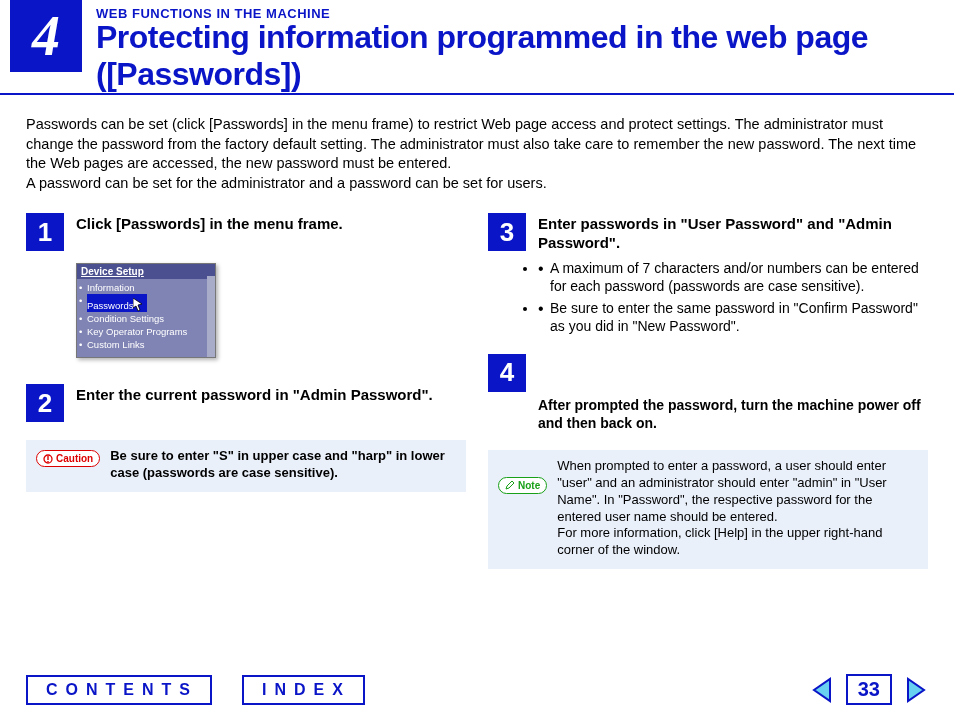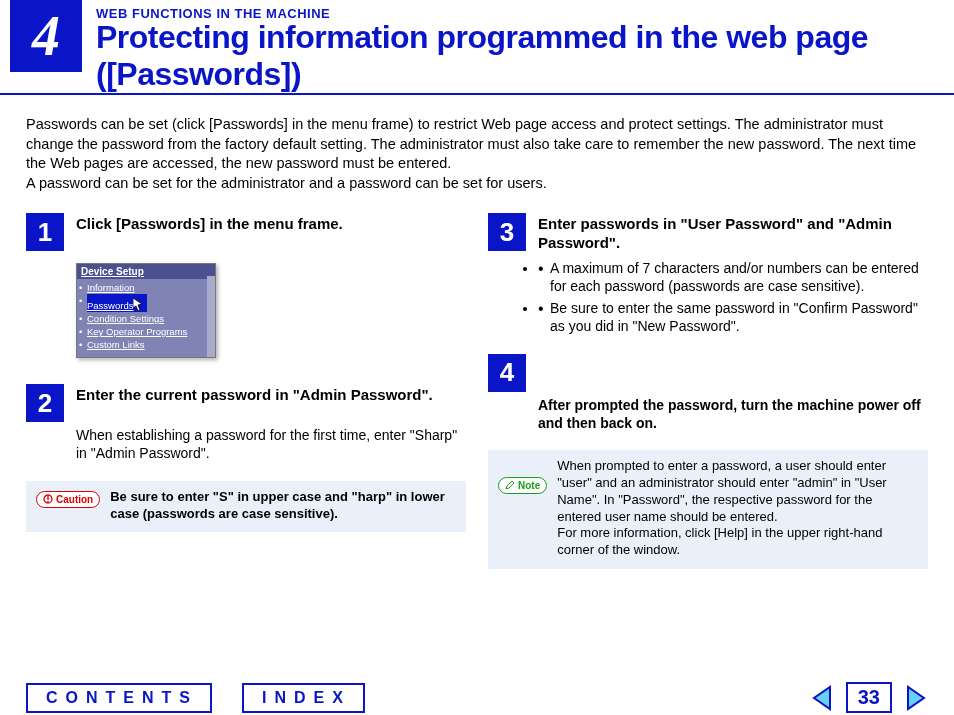--- a/index.html
+++ b/index.html
@@ -134,21 +134,20 @@
     padding: 2px 4px;
     text-decoration: underline;
   }
   .device-setup ul {
     list-style: none;
     padding: 2px 4px 2px 10px;
   }
   .device-setup li {
     color: #fff;
     font-size: 9.5px;
-    text-decoration: underline;
     padding: 1px 0;
     position: relative;
   }
   .device-setup li::before {
     content: "•";
     position: absolute;
     left: -8px;
     color: #fff;
   }
   .device-setup li.sel {
@@ -192,21 +191,21 @@
     gap: 3px;
     background: #fff;
     flex-shrink: 0;
     margin-top: 2px;
   }
   .badge.caution { color: #d00; border-color: #d00; }
   .badge.note { color: #18a018; border-color: #18a018; margin-top: 19px; }
   .callout.caution .callout-text { font-weight: bold; }
   .footer {
     position: absolute;
-    bottom: 2px;
+    bottom: 10px;
     left: 0; right: 0;
     padding: 0 26px;
     display: flex;
     align-items: center;
     gap: 30px;
   }
   .footer-btn {
     border: 2px solid #0a15c7;
     color: #0a15c7;
     font-weight: bold;
@@ -275,21 +274,20 @@
         </ul>
         <div class="device-scroll"></div>
       </div>
     </div>
 
     <div class="step" style="margin-top:26px;">
       <div class="step-head">
         <div class="step-num">2</div>
         <div class="step-title">Enter the current password in "Admin Password".</div>
       </div>
-      <div class="step-body">When establishing a password for the first time, enter "Sharp" in "Admin Password".</div>
     </div>
 
     <div class="callout caution">
       <span class="badge caution">
         <svg width="10" height="10" viewBox="0 0 10 10">
             <circle cx="5" cy="5" r="4" fill="none" stroke="#d00" stroke-width="1.3"></circle>
             <rect x="4.3" y="2" width="1.4" height="4" fill="#d00"></rect>
             <rect x="4.3" y="7" width="1.4" height="1.4" fill="#d00"></rect>
           </svg>
         <span>Caution</span>

